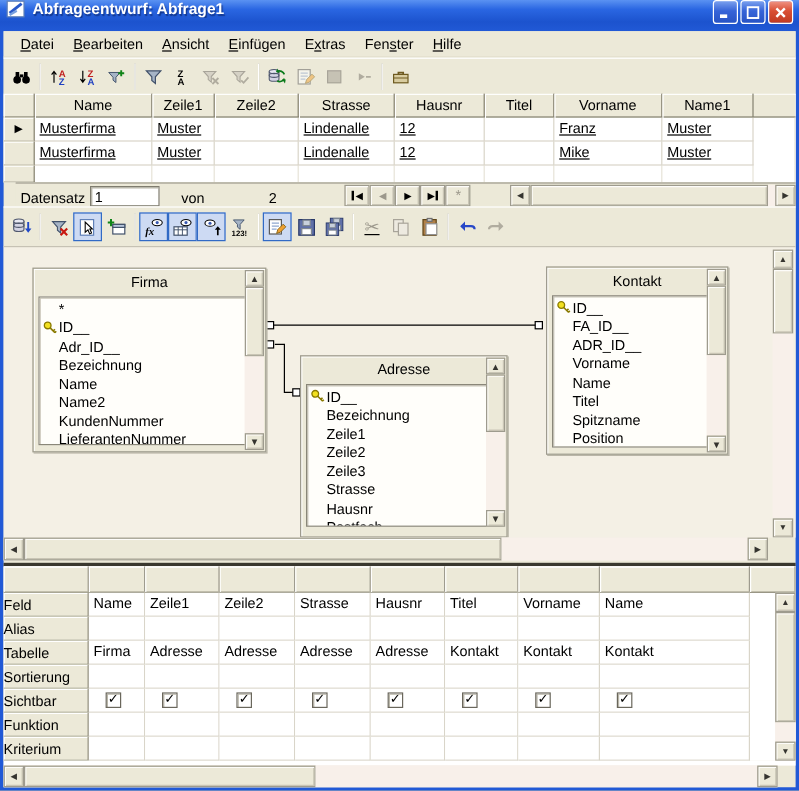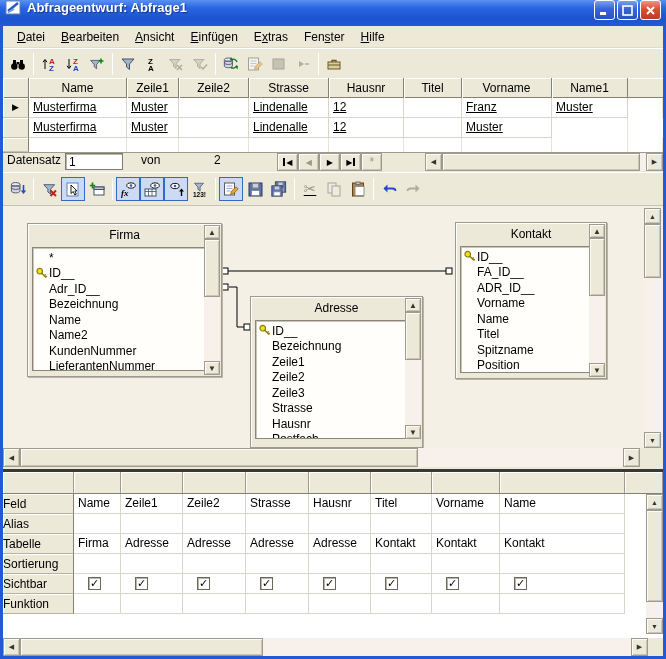--- a/index.html
+++ b/index.html
@@ -43,22 +43,22 @@
     display:flex;align-items:center;justify-content:center;height:20px;}
   .trow.data{height:20px;}
   .tcell{border-right:1px solid #D9D5C9;border-bottom:1px solid #D9D5C9;
     padding:2px 4px;white-space:nowrap;overflow:hidden;text-decoration:underline;}
   .selcell{background:#ECE9D8;border-right:1px solid #84816F;border-bottom:1px solid #C5C2B2;
     box-shadow:inset 1px 1px 0 #fff;display:flex;align-items:center;justify-content:center;}
   .marker{font-size:9px;line-height:1;}
   .trow.emptyrow{height:14px;}
   .ecell{border-right:1px solid #E7E3D7;}
   
-  .navbar{position:absolute;left:3px;top:152px;right:3px;height:20px;background:#ECE9D8;
-    display:flex;align-items:flex-start;border-top:1px solid #9E9B8E;}
+  .navbar{position:absolute;left:13px;top:152px;right:3px;height:20px;background:#ECE9D8;
+    display:flex;align-items:flex-end;border-top:1px solid #9E9B8E;}
   .navlabel{padding:0 4px;}
   .navvalue{width:58px;height:17px;background:#fff;border:1px solid #7F7C6F;
     box-shadow:inset 1px 1px 0 #B9B6A8;padding:1px 3px;}
   .navof{margin-left:18px;}
   .navtotal{margin-left:42px;width:30px;text-align:center;}
   .navbtns{display:flex;margin-left:45px;}
   .nav-btn{width:21px;height:18px;background:#ECE9D8;border:1px solid #9E9B8E;
     box-shadow:inset 1px 1px 0 #FDFCF9,inset -1px -1px 0 #C9C5B5;
     display:flex;align-items:center;justify-content:center;font-size:8px;gap:1px;}
   .nav-btn .bar{width:2px;height:8px;background:#000;}
@@ -306,20 +306,21 @@
       <div class="ecell"></div>
     </div>
     <div class="trow data">
       <div class="selcell"></div>
       <div class="tcell">Musterfirma</div>
       <div class="tcell">Muster</div>
       <div class="tcell"></div>
       <div class="tcell">Lindenalle</div>
       <div class="tcell">12</div>
       <div class="tcell"></div>
+      <div class="tcell">Mike</div>
       <div class="tcell">Muster</div>
       <div class="ecell"></div>
     </div>
     <div class="trow emptyrow">
       <div class="selcell"></div>
       <div class="ecell"></div>
         <div class="ecell"></div>
         <div class="ecell"></div>
         <div class="ecell"></div>
       <div class="ecell"></div>
@@ -841,20 +842,31 @@
       <div class="qlabel">Funktion</div>
       <div class="qcell"></div>
         <div class="qcell"></div>
         <div class="qcell"></div>
         <div class="qcell"></div>
         <div class="qcell"></div>
         <div class="qcell"></div>
         <div class="qcell"></div>
         <div class="qcell"></div>
     </div>
+    <div class="qrow">
+      <div class="qlabel">Kriterium</div>
+      <div class="qcell"></div>
+        <div class="qcell"></div>
+        <div class="qcell"></div>
+        <div class="qcell"></div>
+        <div class="qcell"></div>
+        <div class="qcell"></div>
+        <div class="qcell"></div>
+        <div class="qcell"></div>
+    </div>
   </div>
 
   <div class="qvscroll">
     <span class="sb-btn">▲</span>
     <span class="sb-thumb" style="height:92px;"></span>
     <span class="sb-track"></span>
     <span class="sb-btn">▼</span>
   </div>
 
   <div class="whitestrip"></div>

